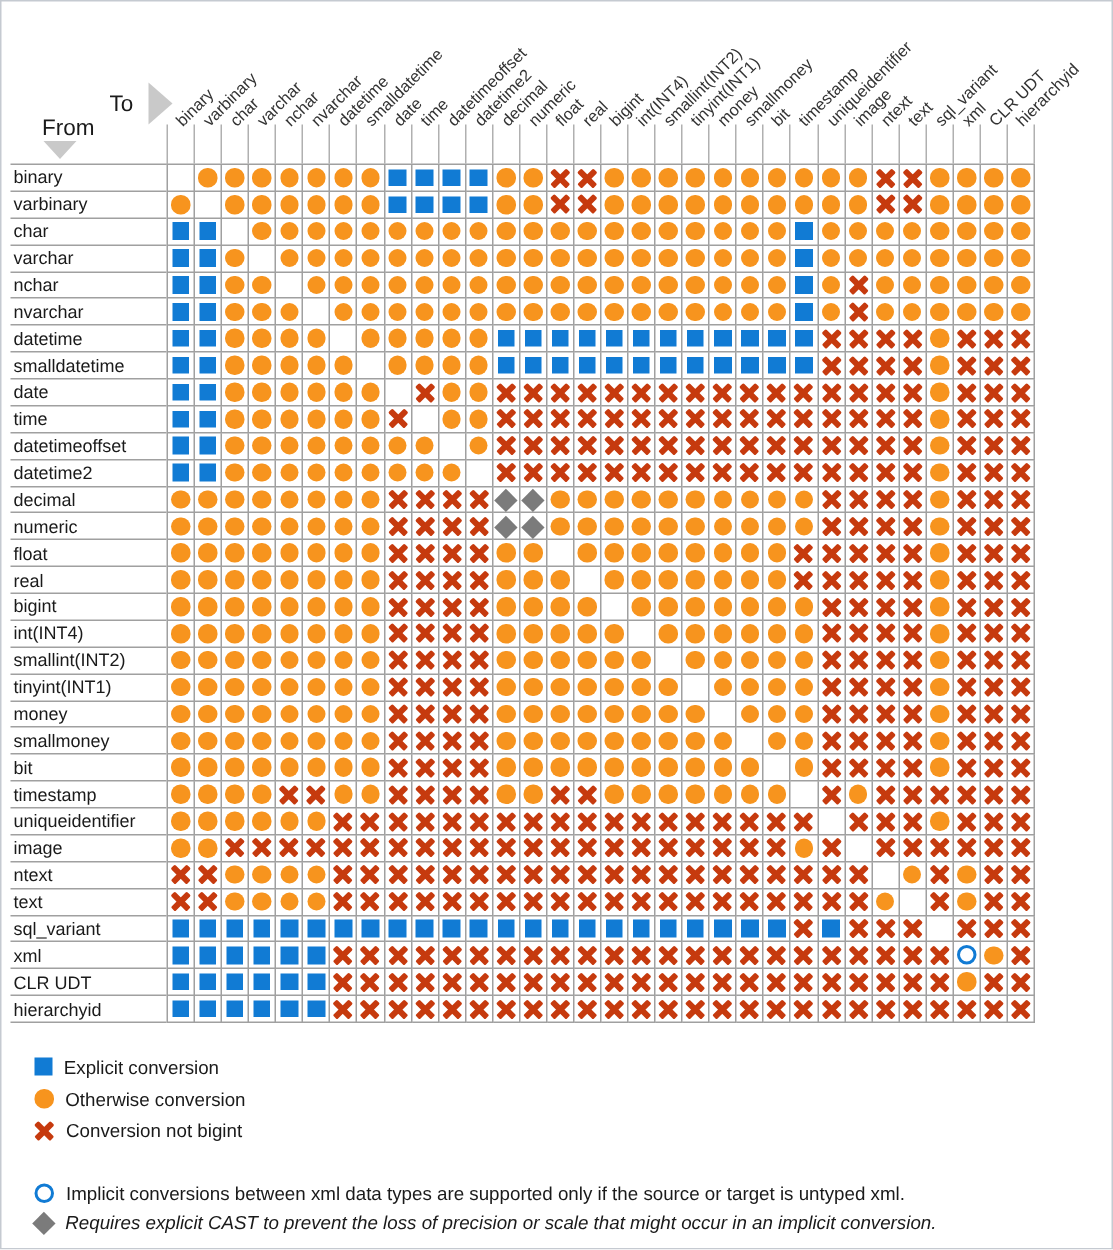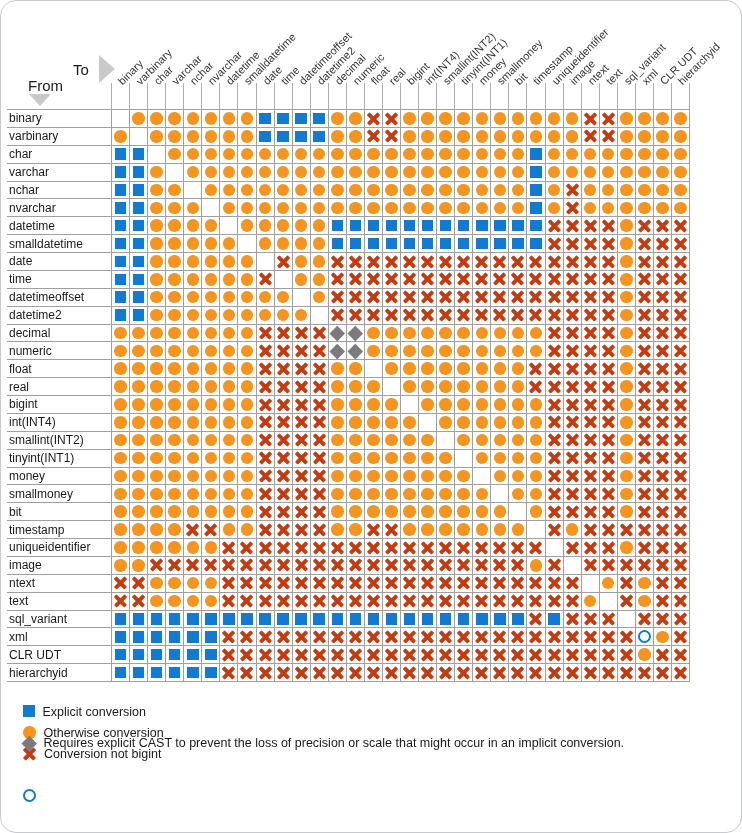--- a/index.html
+++ b/index.html
@@ -1,17 +1,17 @@
 <!DOCTYPE html>
 <html style="--c-explicit: #117bd4; --c-implicit: #f7941e; --c-not_allowed: #c63a0e; --c-cast_diamond: #7b7b7b; --c-xml_circle: #117bd4; --c-grid_line: #a0a0a0; --c-tick_line: #b0b0b0; --c-arrow: #c9c9c9;"><head>
 <meta charset="utf-8">
 <style>
   html,body{margin:0;padding:0;background:#ffffff;font-family:"Liberation Sans",sans-serif;}
   .page{position:relative;width:742px;height:833px;background:#fff;border:1px solid #c5cad1;
-        border-radius:16px;box-sizing:border-box;overflow:hidden;}
+        border-radius:0;box-sizing:border-box;overflow:hidden;}
 
   .to-label{position:absolute;left:72px;top:60px;font-size:15px;color:#1a1a1a;}
   .to-arrow{position:absolute;left:98px;top:54px;width:0;height:0;
             border-top:14px solid transparent;border-bottom:14px solid transparent;
             border-left:16px solid var(--c-arrow);}
   .from-label{position:absolute;left:27px;top:76px;font-size:15px;color:#1a1a1a;}
   .from-arrow{position:absolute;left:28px;top:93px;width:0;height:0;
               border-left:11px solid transparent;border-right:11px solid transparent;
               border-top:12px solid var(--c-arrow);}
 
@@ -3257,25 +3257,26 @@
         <div class="legend-text">
           <div>Otherwise conversion</div>
         </div>
       </div>
       <div class="legend-item" style="top: 745px;">
         <div class="sX legend-ico"></div>
         <div class="legend-text">
           <div>Conversion not bigint</div>
         </div>
       </div>
-      <div class="legend-item" style="top: 734px;">
+      <div class="legend-item" style="top: 806px; font-style: italic;">
         <div class="sD legend-ico"></div>
         <div class="legend-text">
           <div>Requires explicit CAST to prevent the loss of precision or scale that might occur in an implicit conversion.</div>
         </div>
       </div>
       <div class="legend-item" style="top: 787px;">
         <div class="sC legend-ico"></div>
         <div class="legend-text">
+          <div>Implicit conversions between xml data types are supported only if the source or target is untyped xml.</div>
         </div>
       </div>
     </div>
 </div>
 
 </body></html>

